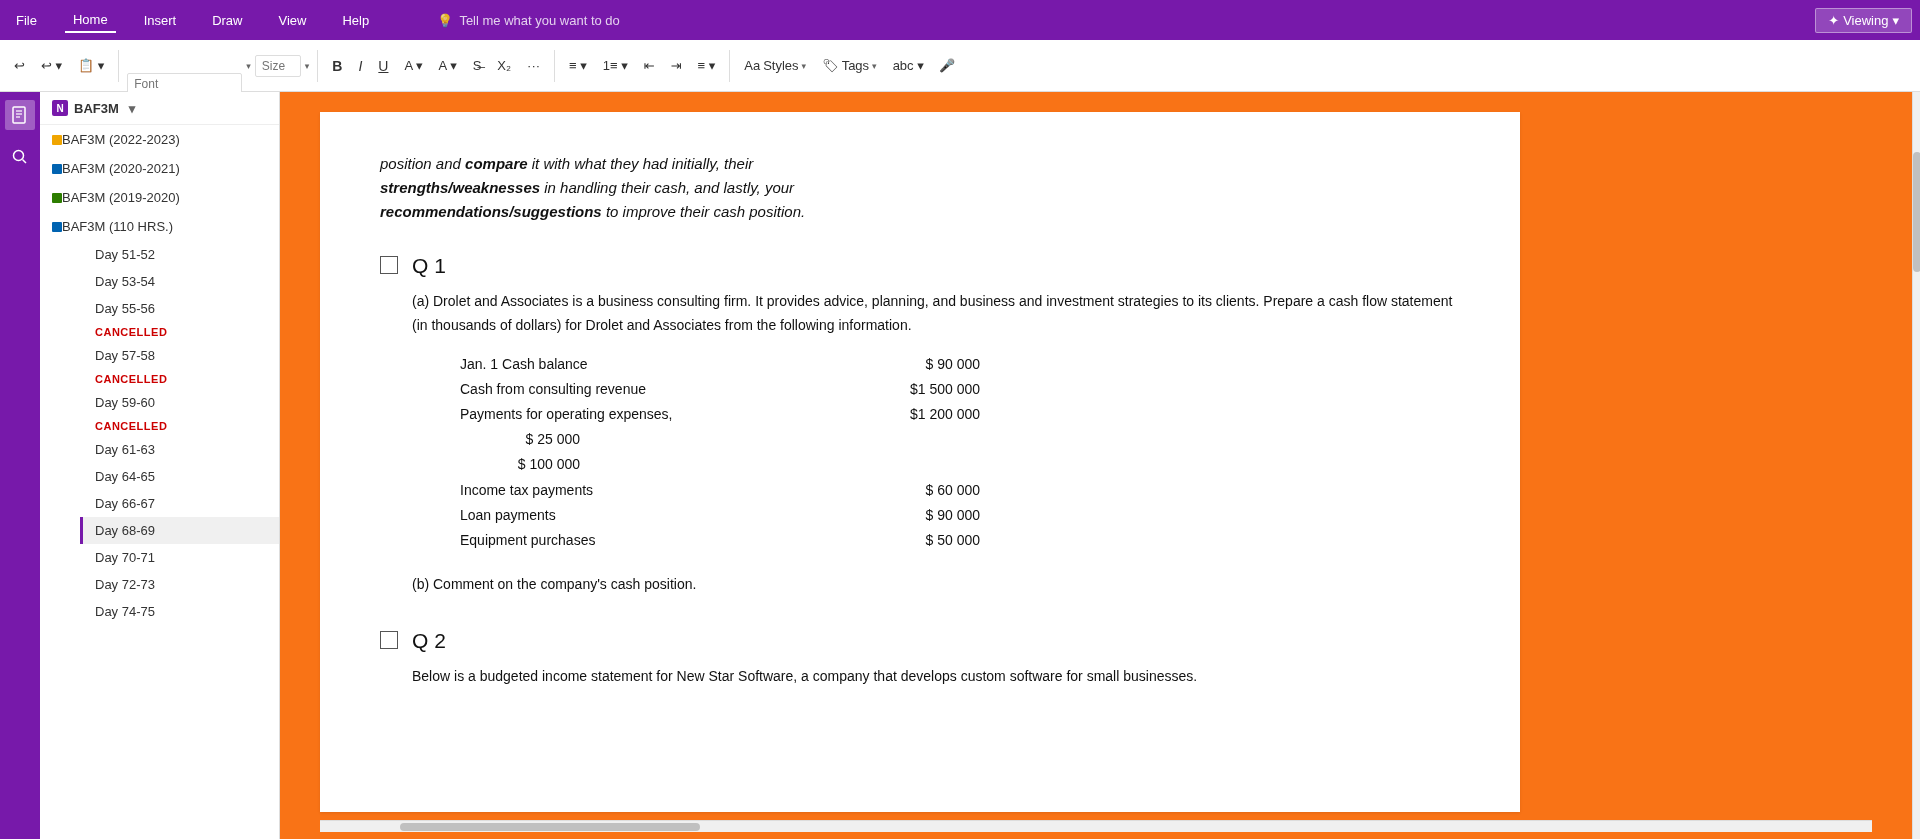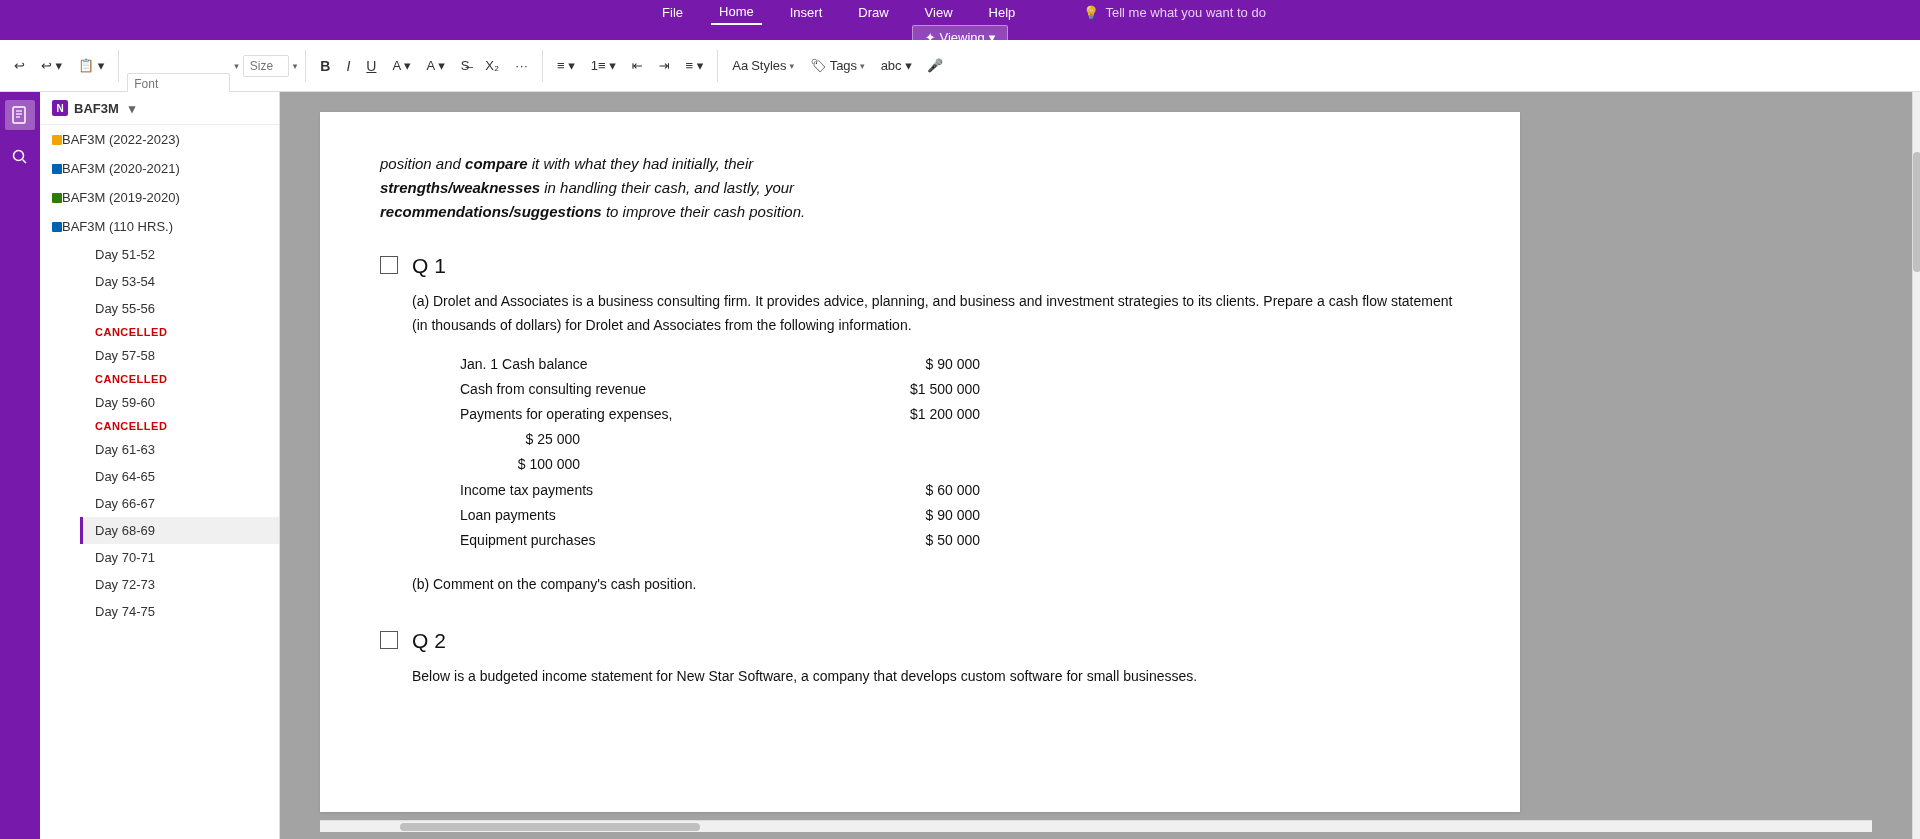--- a/index.html
+++ b/index.html
@@ -6,21 +6,20 @@
     body { font-family: 'Segoe UI', Arial, sans-serif; font-size: 13px; background: #f3f2f1; overflow: hidden; width: 1920px; height: 839px; }
 
     
     .title-bar {
       display: flex;
       align-items: center;
       background: #7719aa;
       height: 40px;
       padding: 0 8px;
       color: white;
-      flex-direction: column;
     }
     .title-bar-left { display: flex; gap: 20px; align-items: center; flex: 1; }
     .menu-item { color: white; font-size: 13px; cursor: pointer; padding: 4px 8px; }
     .menu-item.active { border-bottom: 2px solid white; }
     .tell-me { display: flex; align-items: center; gap: 6px; color: rgba(255,255,255,0.8); font-size: 13px; margin-left: 40px; }
     .viewing-btn {
       background: rgba(255,255,255,0.2);
       color: white;
       border: 1px solid rgba(255,255,255,0.4);
       padding: 4px 12px;
@@ -51,21 +50,21 @@
       gap: 3px;
       font-size: 13px;
       color: #333;
       border: none;
       background: none;
     }
     .ribbon-separator { width: 1px; height: 32px; background: #ddd; margin: 0 4px; }
     .font-selector {
       border: 1px solid #ddd;
       padding: 3px 6px;
-      width: 103px;
+      width: 115px;
       font-size: 12px;
       border-radius: 2px;
       margin-top: 36px;
     }
     .font-size-selector {
       border: 1px solid #ddd;
       padding: 3px 6px;
       width: 46px;
       font-size: 12px;
       border-radius: 2px;
@@ -165,21 +164,21 @@
       color: #cc0000;
       font-weight: 600;
       font-size: 11px;
       letter-spacing: 0.5px;
       padding: 4px 12px;
     }
 
     
     .content-area {
       flex: 1;
-      background: #a3a3a3;
+      background: #f97316;
       overflow-y: auto;
       padding: 20px 40px;
       position: relative;
     }
     .page-content {
       background: white;
       min-height: 700px;
       padding: 40px 60px;
       box-shadow: 0 1px 3px rgba(0,0,0,0.1);
       max-width: 1200px;

